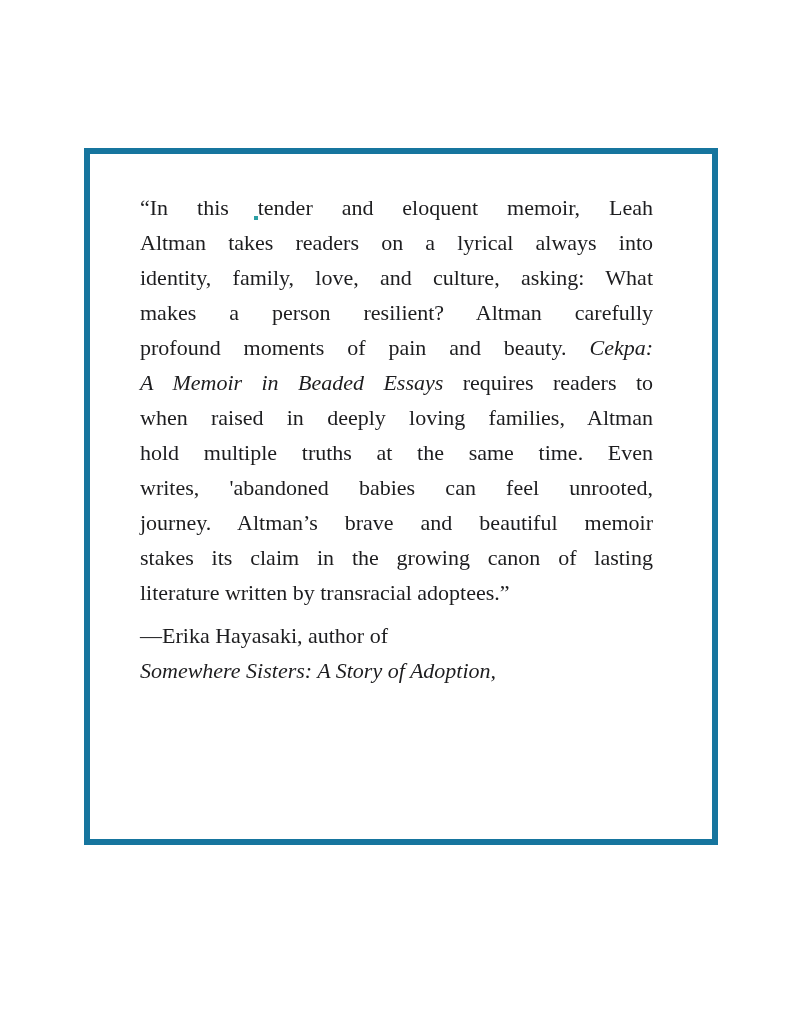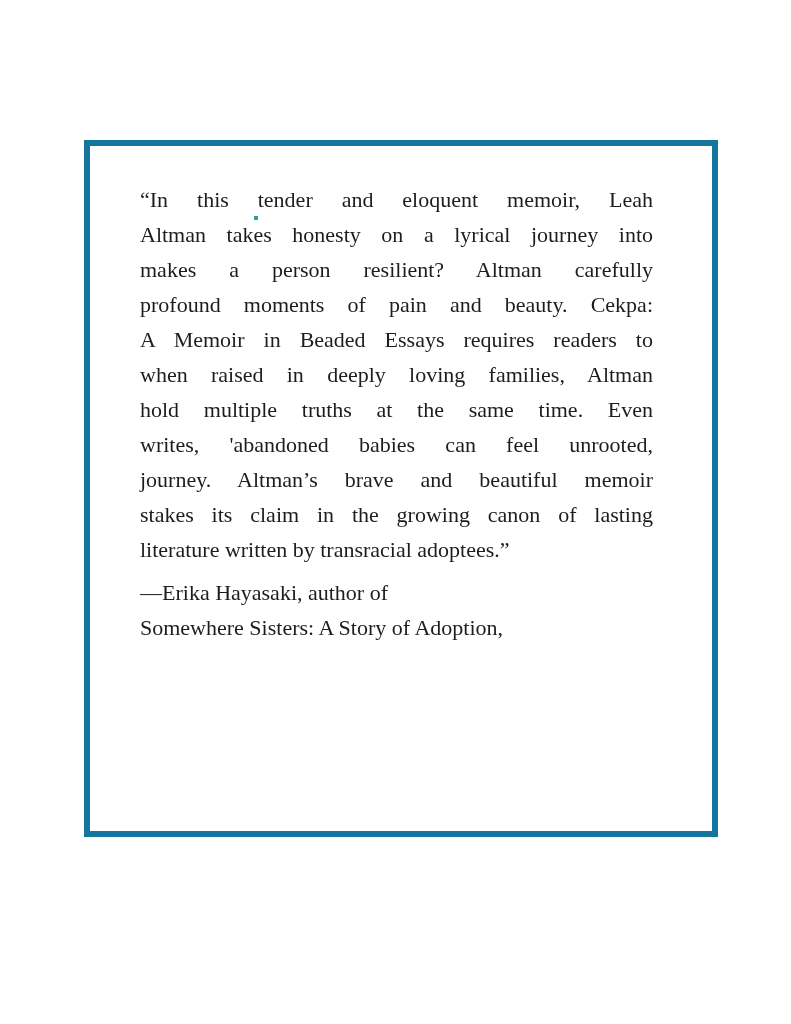--- a/index.html
+++ b/index.html
@@ -11,21 +11,21 @@
     position: relative;
     width: 791px;
     height: 1024px;
     background: #ffffff;
     overflow: hidden;
     font-family: "Liberation Serif", "DejaVu Serif", serif;
   }
   .quote-box {
     position: absolute;
     left: 84px;
-    top: 140px;
+    top: 148px;
     width: 634px;
     height: 697px;
     box-sizing: border-box;
     border: 6px solid #16759e;
     padding: 36px 59px 0 50px;
     background: #ffffff;
   }
   .q-line {
     font-size: 22px;
     line-height: 35px;
@@ -33,20 +33,21 @@
     text-align: justify;
     text-align-last: justify;
     -moz-text-align-last: justify;
     white-space: normal;
   }
   .q-line.q-last {
     text-align-last: auto;
     -moz-text-align-last: auto;
   }
   .it {
+    font-style: italic;
   }
   .attribution {
     margin-top: 8px;
   }
   .attr-line {
     font-size: 22px;
     line-height: 35px;
     color: #1d1d1f;
   }
   .speck {
@@ -58,21 +59,22 @@
     background: #2b9fa4;
   }
 </style>
 </head>
 <body>
 
 <div class="page" style="background: rgb(255, 255, 255);">
   <div class="quote-box" style="border-color: rgb(22, 117, 158); color: rgb(29, 29, 31);">
     <div class="quote-paragraph">
         <div class="q-line"><span>“In this tender and eloquent memoir, Leah</span></div>
-        <div class="q-line"><span>Altman takes honesty on a lyrical journey into</span></div>
+        <div class="q-line"><span>Altman takes readers on a lyrical always into</span></div>
+        <div class="q-line"><span>identity, family, love, and culture, asking: What</span></div>
         <div class="q-line"><span>makes a person resilient? Altman carefully</span></div>
         <div class="q-line"><span>profound moments of pain and beauty. </span><span class="it">Cekpa:</span></div>
         <div class="q-line"><span class="it">A Memoir in Beaded Essays</span><span> requires readers to</span></div>
         <div class="q-line"><span>when raised in deeply loving families, Altman</span></div>
         <div class="q-line"><span>hold multiple truths at the same time. Even</span></div>
         <div class="q-line"><span>writes, 'abandoned babies can feel unrooted,</span></div>
         <div class="q-line"><span>journey. Altman’s brave and beautiful memoir</span></div>
         <div class="q-line"><span>stakes its claim in the growing canon of lasting</span></div>
         <div class="q-line q-last"><span>literature written by transracial adoptees.”</span></div>
       </div>

